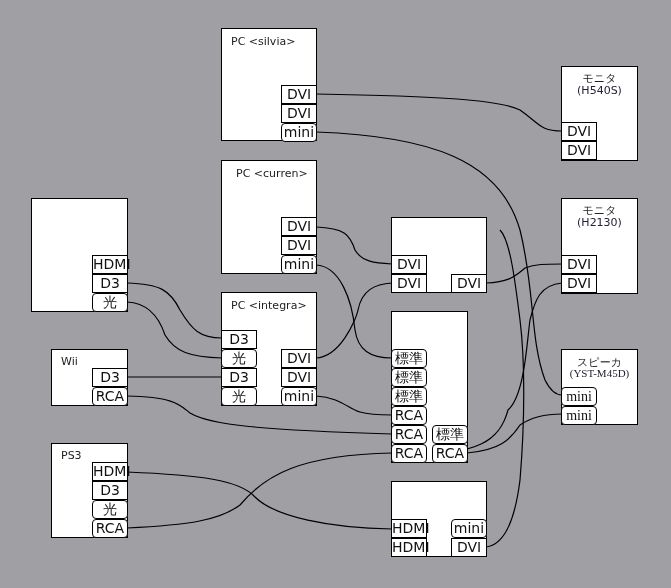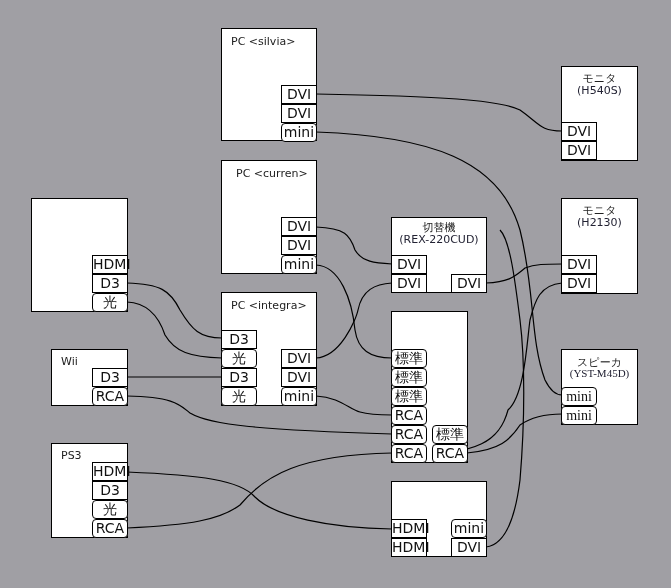--- a/index.html
+++ b/index.html
@@ -59,24 +59,20 @@
   <div class="port round" style="right:-1px;top:94px;">mini</div>
 </div>
 
 <div class="dev" style="left:31px;top:198px;width:97px;height:114px;">
   <div class="port" style="right:-1px;top:56px;">HDMI</div>
   <div class="port" style="right:-1px;top:75px;">D3</div>
   <div class="port round" style="right:-1px;top:94px;">光</div>
 </div>
 
 <div class="dev" style="left:391px;top:217px;width:96px;height:76px;">
-  <div class="dev-title center" style="top:4px;">
-    <span>切替機</span>
-    <span class="dev-model">(REX-220CUD)</span>
-  </div>
   <div class="port" style="left:-1px;top:37px;">DVI</div>
   <div class="port" style="left:-1px;top:56px;">DVI</div>
   <div class="port" style="right:-1px;top:56px;">DVI</div>
 </div>
 
 <div class="dev" style="left:561px;top:198px;width:77px;height:96px;">
   <div class="dev-title center" style="top:6px;">
     <span>モニタ</span>
     <span class="dev-model">(H2130)</span>
   </div>

